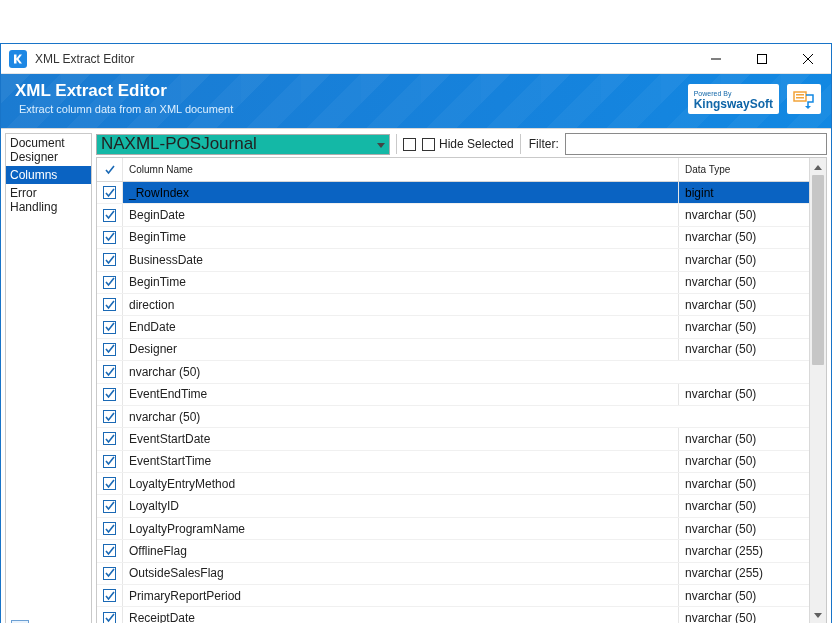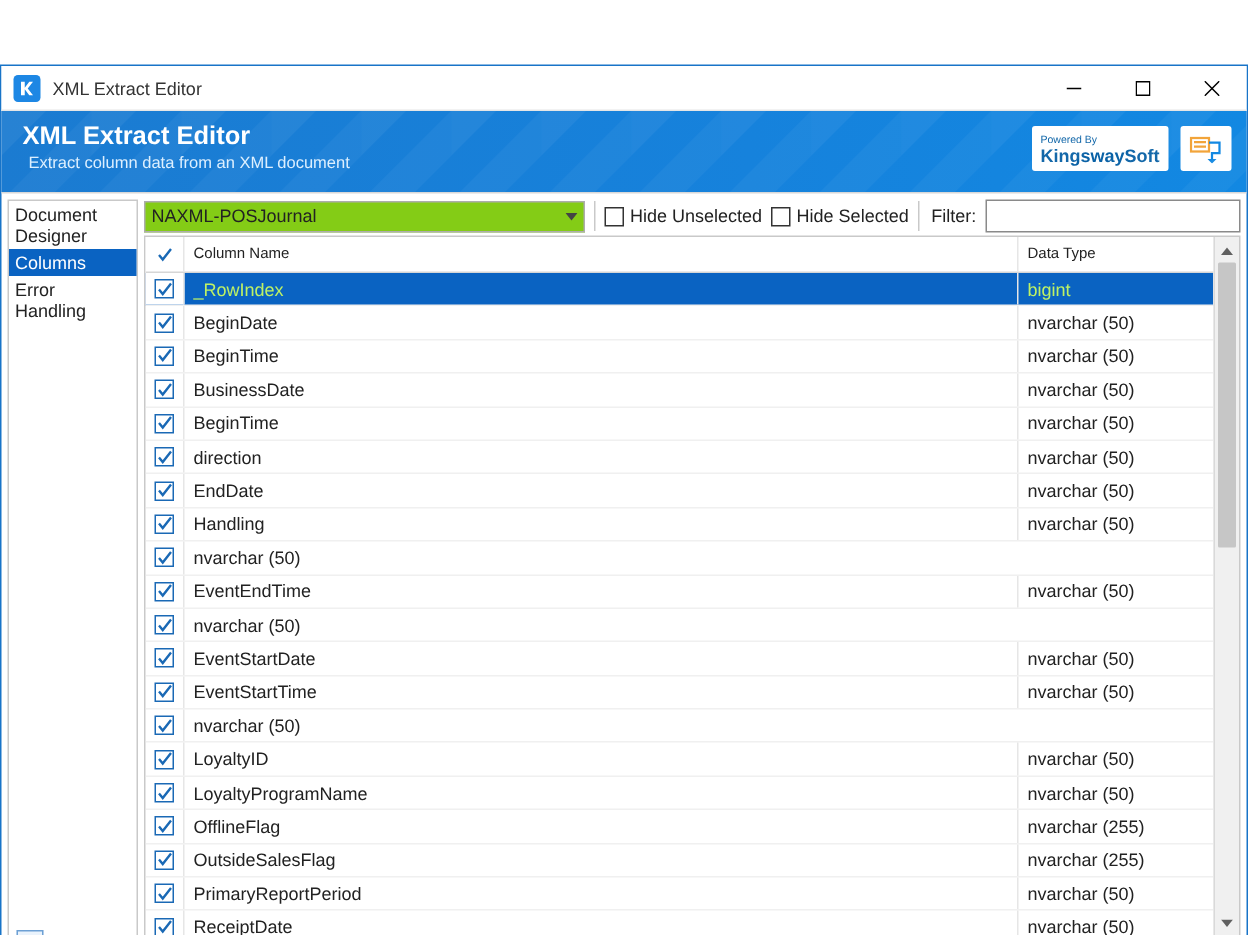--- a/index.html
+++ b/index.html
@@ -24,38 +24,38 @@
   .logo-ks small { display:block; font-size:7px; font-weight:normal; color:#0a62a6; }
   .logo-sq { width:34px; display:flex; align-items:center; justify-content:center; }
   
   .body { flex:1; display:flex; border-top:1px solid #d8d8d8; min-height:0; padding:4px; gap:0; }
   .sidebar { width:87px; border:1px solid #c9c9c9; background:#fff; }
   .side-item { padding:2px 4px; font-size:12px; cursor:default; }
   .side-item.selected { background:#0a63c2; color:#fff; }
   .main { flex:1; display:flex; flex-direction:column; min-width:0; margin-left:4px; }
   
   .toolbar { display:flex; align-items:center; gap:6px; height:22px; margin-bottom:2px; }
-  .combo { flex:0 0 294px; height:21px; border:1px solid #adadad; display:flex; align-items:center; padding:0 4px; font-size:12px; position:relative; background:#84cc16; }
+  .combo { flex:0 0 294px; height:21px; border:1px solid #adadad; display:flex; align-items:center; padding:0 4px; font-size:17px; position:relative; background:#14b8a6; }
   .combo .caret { margin-left:auto; }
   .divider { width:1px; height:20px; background:#c9c9c9; }
   .chk { display:flex; align-items:center; gap:4px; font-size:12px; }
   .chk .box { width:13px; height:13px; border:1px solid #333; display:inline-flex; align-items:center; justify-content:center; }
   .filter-label { margin-left:2px; font-size:12px; }
   .filter-input { flex:1; height:22px; border:1px solid #8a8a8a; padding:0 4px; background:#fff; font-size:12px; }
   
   .grid-wrap { flex:1; display:flex; border:1px solid #c9c9c9; min-height:0; }
   .grid { flex:1; overflow:hidden; display:flex; flex-direction:column; }
   .ghead { display:flex; background:#fff; border-bottom:1px solid #d6d6d6; height:24px; align-items:center; font-size:10px; }
   .col-chk { width:26px; display:flex; align-items:center; justify-content:center; border-right:1px solid #e6e6e6; height:100%; }
   .col-name { flex:1; padding-left:6px; display:flex; align-items:center; border-right:1px solid #e6e6e6; height:100%; }
   .col-type { width:130px; padding-left:6px; display:flex; align-items:center; height:100%; }
   .gbody { flex:1; overflow:hidden; }
   #grid-rows { display:block; }
   .row { display:flex; height:22.4px; align-items:center; border-bottom:1px solid #f0f0f0; font-size:12px; }
-  .row.selected { background:#0a63c2; color:#bef264; }
+  .row.selected { background:#0a63c2; color:#000000; }
   .row.selected .col-chk { background:#fff; color:#222; }
   .row .box { width:13px; height:13px; border:1px solid #1a69b5; display:inline-flex; align-items:center; justify-content:center; color:#1a69b5; }
   .row.selected .box { border-color:#1a69b5;}
   .check-mark svg { width:10px; height:10px; display:block; }
   .vscroll { width:17px; background:#f0f0f0; border-left:1px solid #d9d9d9; display:flex; flex-direction:column; }
   .vscroll .arrow { height:17px; display:flex; align-items:center; justify-content:center; color:#606060; }
   .vscroll .track { flex:1; position:relative; }
   .vscroll .thumb { position:absolute; left:2px; right:2px; top:0; height:190px; background:#c6c6c6; border-radius:1px; }
   
   .footer { height:36px; border-top:1px solid #e2e2e2; display:flex; align-items:center; padding:0 10px; background:#fff; }
@@ -131,21 +131,20 @@
           <span>NAXML-POSJournal</span>
           <span class="caret">
             <svg width="8" height="6" viewBox="0 0 8 6">
                 <path d="M0 0l4 5 4-5z" fill="#444"></path>
               </svg>
           </span>
         </div>
         <div class="divider"></div>
         <label class="chk">
           <span class="box"></span>
-          <span>Hide Unselected</span>
         </label>
         <label class="chk">
           <span class="box"></span>
           <span>Hide Selected</span>
         </label>
         <div class="divider"></div>
         <span class="filter-label">Filter:</span>
         <input class="filter-input" value="" style="">
       </div>
 
@@ -242,21 +241,21 @@
                   <div class="col-type">nvarchar (50)</div>
                 </div>
                 <div class="row">
                   <div class="col-chk">
                     <span class="box check-mark">
                       <svg viewBox="0 0 10 10">
                         <path d="M1 5l2.5 3L9 1" fill="none" stroke="currentColor" stroke-width="1.6"></path>
                       </svg>
                     </span>
                   </div>
-                  <div class="col-name">Handling</div>
+                  <div class="col-name">Designer</div>
                   <div class="col-type">nvarchar (50)</div>
                 </div>
                 <div class="row">
                   <div class="col-chk">
                     <span class="box check-mark">
                       <svg viewBox="0 0 10 10">
                         <path d="M1 5l2.5 3L9 1" fill="none" stroke="currentColor" stroke-width="1.6"></path>
                       </svg>
                     </span>
                   </div>
@@ -306,20 +305,21 @@
                   <div class="col-type">nvarchar (50)</div>
                 </div>
                 <div class="row">
                   <div class="col-chk">
                     <span class="box check-mark">
                       <svg viewBox="0 0 10 10">
                         <path d="M1 5l2.5 3L9 1" fill="none" stroke="currentColor" stroke-width="1.6"></path>
                       </svg>
                     </span>
                   </div>
+                  <div class="col-name">LoyaltyEntryMethod</div>
                   <div class="col-type">nvarchar (50)</div>
                 </div>
                 <div class="row">
                   <div class="col-chk">
                     <span class="box check-mark">
                       <svg viewBox="0 0 10 10">
                         <path d="M1 5l2.5 3L9 1" fill="none" stroke="currentColor" stroke-width="1.6"></path>
                       </svg>
                     </span>
                   </div>

